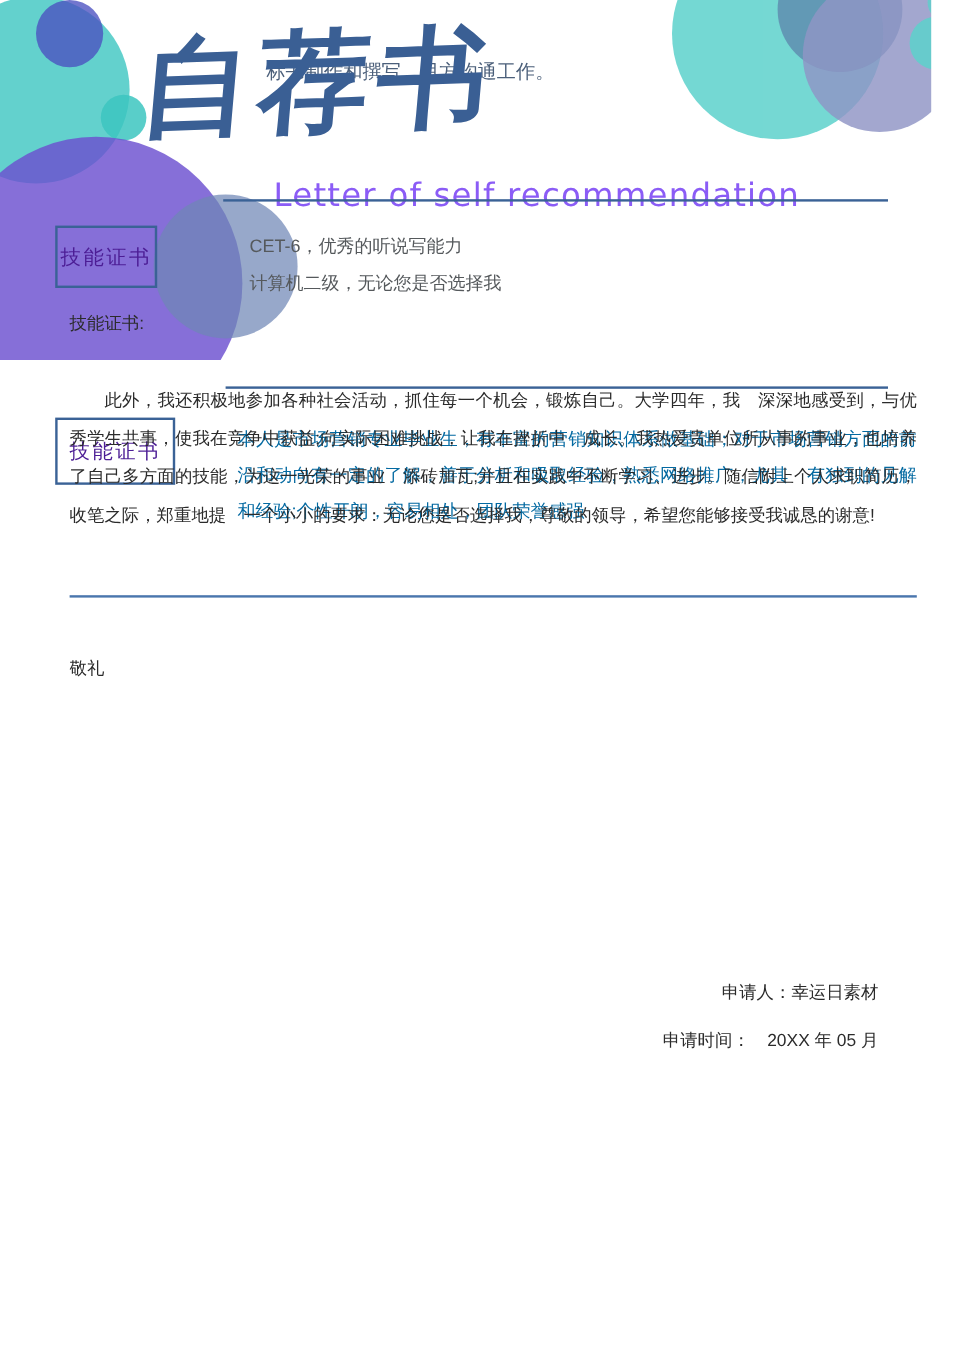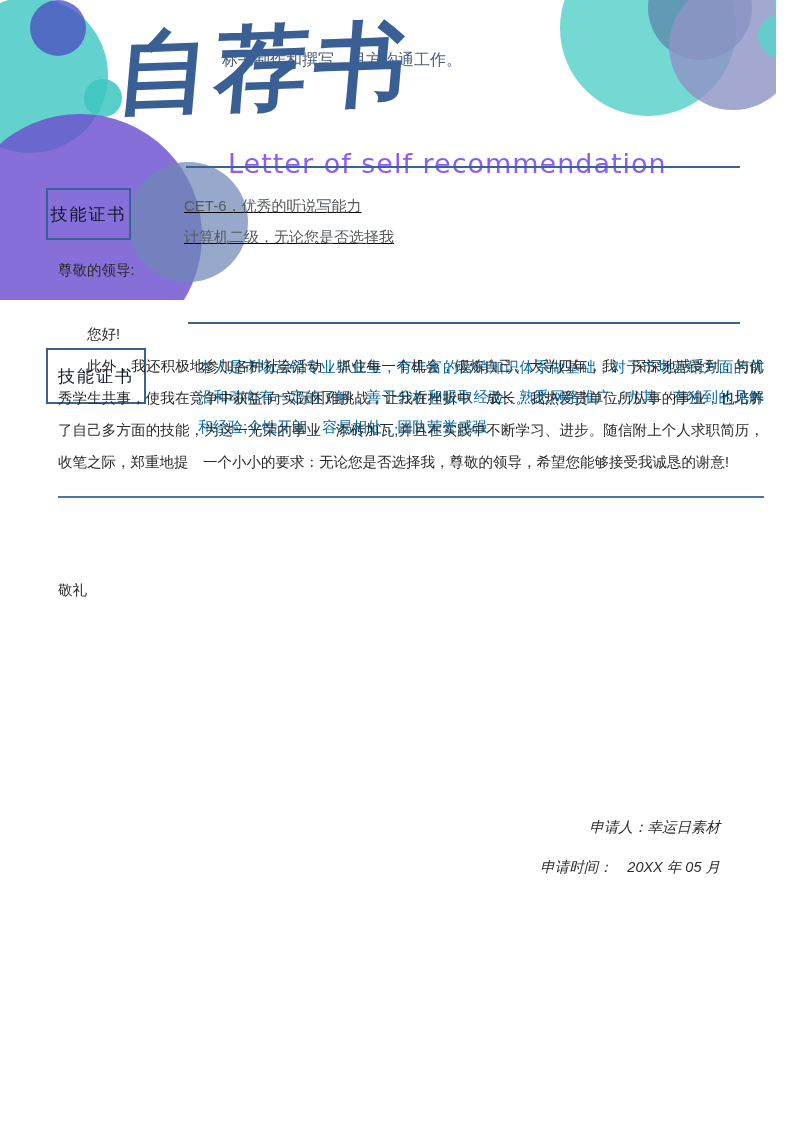--- a/index.html
+++ b/index.html
@@ -38,32 +38,32 @@
   }
   .subtitle-rule{
     position:absolute;left:186px;top:166px;width:554px;height:2px;
     background:#3a6296;
   }
 
   
   .tagbox{
     position:absolute;
     border:2px solid #3a6296;
-    color:#0f172a;
+    color:#4c1d95;
     font-size:17px;
     display:flex;align-items:center;justify-content:center;
     letter-spacing:2px;
     background:transparent;
     box-sizing:border-box;
   }
   #tag-skill{left:46px;top:188px;width:85px;height:52px;}
   #tag-eval{left:46px;top:348px;width:100px;height:56px;}
 
   
-  .skill-list{position:absolute;left:184px;top:190px;width:420px;text-decoration:underline;}
+  .skill-list{position:absolute;left:208px;top:190px;width:420px;}
   .skill-item{font-size:15px;color:#55595c;line-height:31px;white-space:nowrap;}
 
   
   .rule{position:absolute;background:#3a6296;}
   #rule-eval{left:188px;top:322px;width:552px;height:2px;}
   #rule-body{left:58px;top:496px;width:706px;height:2px;background:#4a76ad;}
 
   
   .body-text{
     position:absolute;left:58px;top:254px;width:706px;
@@ -77,21 +77,21 @@
 
   
   .ghost{
     position:absolute;left:198px;top:352px;width:566px;
     font-size:15px;color:#0369a1;line-height:30px;
     text-align:justify;
     z-index:0;
   }
 
   
-  .sign{position:absolute;right:56px;font-size:14.5px;color:#2b2b2b;white-space:nowrap;font-style:italic;}
+  .sign{position:absolute;right:44px;font-size:14.5px;color:#2b2b2b;white-space:nowrap;}
   #sign-name{top:818px;}
   #sign-date{top:858px;}
 
   .stack{position:relative;z-index:2;}
 </style>
 </head>
 <body>
 
 <div class="page">
 
@@ -131,23 +131,22 @@
   </div>
 
   <div class="ghost">本人是市场营销专业毕业生，有丰富的营销知识体系做基础；对于市场营销方面的前沿和动向有一定的了解，善于分析和吸取经验，熟悉网络推广，尤其　有独到的见解和经验;个性开朗，容易相处，团队荣誉感强</div>
 
   <div class="rule" id="rule-eval"></div>
   <div class="rule" id="rule-body"></div>
 
   <div class="tagbox" id="tag-eval">技能证书</div>
 
   <div class="body-text stack">
-    <p class="p">尊敬的领导:</p>
+    <p class="p">技能证书:</p>
     <div class="blank"></div>
-    <p class="p indent">您好!</p>
     <p class="p indent">此外，我还积极地参加各种社会活动，抓住每一个机会，锻炼自己。大学四年，我　深深地感受到，与优秀学生共事，使我在竞争中获益;向实际困难挑战，让我在挫折中　成长。我热爱贵单位所从事的事业，也培养了自己多方面的技能，为这一光荣的事业　添砖加瓦;并且在实践中不断学习、进步。随信附上个人求职简历，收笔之际，郑重地提　一个小小的要求：无论您是否选择我，尊敬的领导，希望您能够接受我诚恳的谢意!</p>
     <div class="blank"></div>
     <div class="blank"></div>
     <div class="blank"></div>
     <p class="p closing">敬礼</p>
   </div>
 
   <div class="sign" id="sign-name">申请人：幸运日素材</div>
   <div class="sign" id="sign-date">申请时间：　20XX 年 05 月</div>
 

